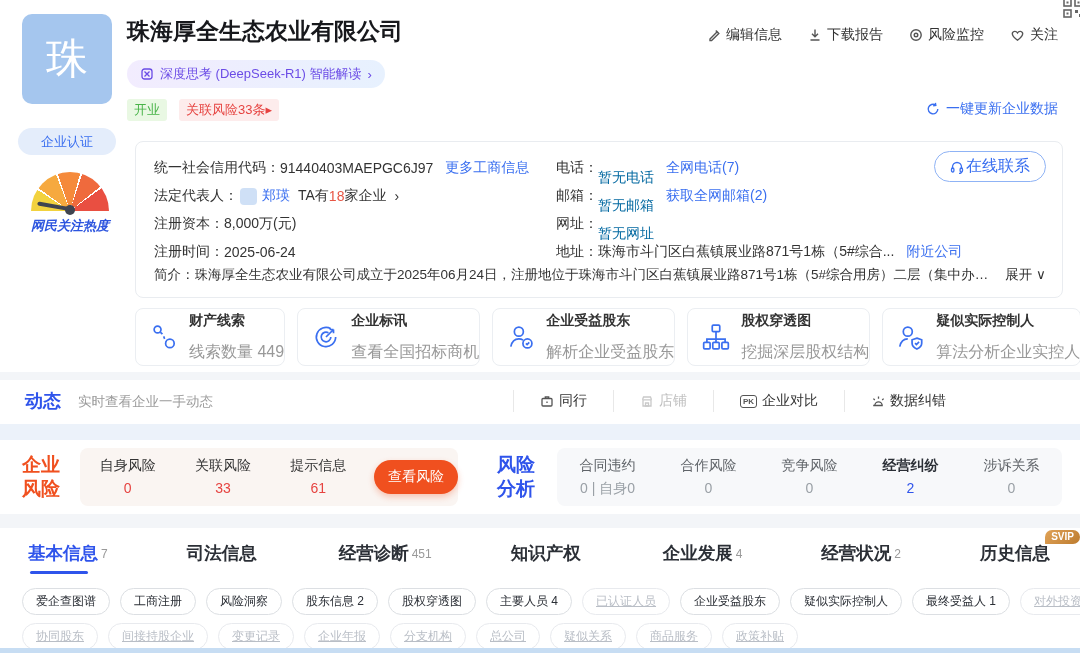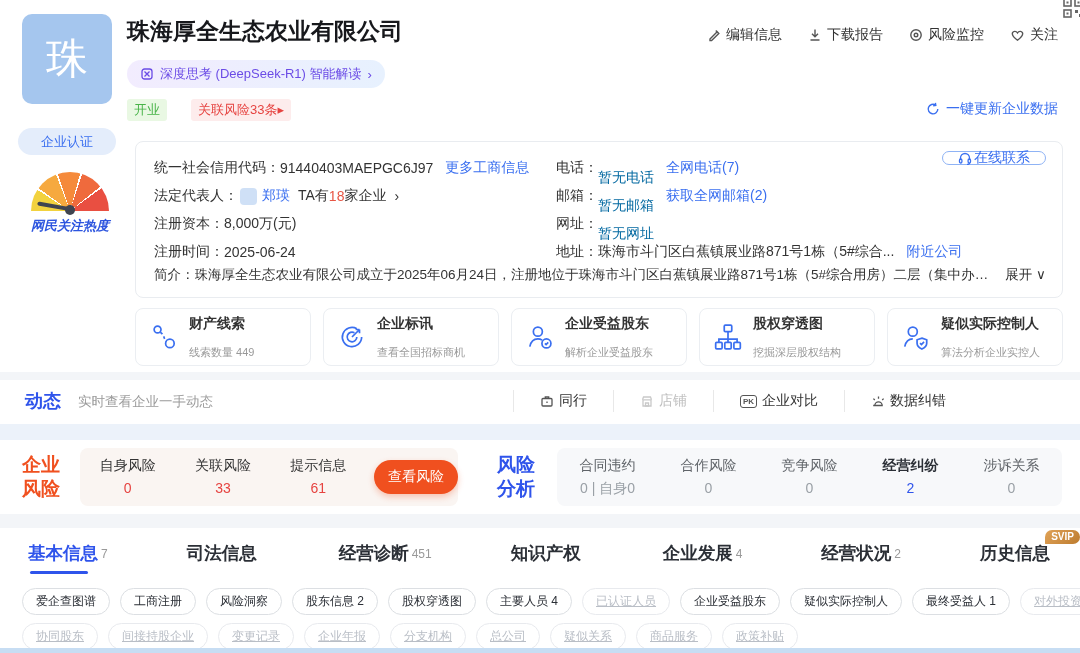--- a/index.html
+++ b/index.html
@@ -34,50 +34,50 @@
   .company-title { left:127px; top:16px; font-size:23px; font-weight:bold; color:#17181c; }
 
   .header-actions { right:22px; top:26px; display:flex; gap:26px; align-items:center; font-size:14px; color:#333; }
   .header-actions .act { display:flex; align-items:center; gap:5px; cursor:pointer;justify-content:center; }
   .header-actions svg { stroke:#555; fill:none; stroke-width:1.4; }
   .qr-corner { right:-4px; top:-3px; }
 
   .ai-badge { left:127px; top:60px; height:28px; padding:0 13px; border-radius:14px;
       background:linear-gradient(90deg,#f2ecfe,#e7f1fe); color:#6b4ce6; font-size:13px;
       display:inline-flex; align-items:center; gap:6px; }
-  .status-row { left:127px; top:99px; display:flex; gap:24px; align-items:center; }
+  .status-row { left:127px; top:99px; display:flex; gap:12px; align-items:center; }
   .pill-green { background:#e9f8e3; color:#48b348; font-size:13px; padding:2px 7px; border-radius:3px; }
   .pill-red { background:#fdecec; color:#e64340; font-size:13px; padding:2px 7px; border-radius:3px; }
   .update-link { right:22px; top:100px; color:#3a6ff0; font-size:14px; display:flex; gap:6px; align-items:center; cursor:pointer; }
 
   
   .info-panel { left:135px; top:141px; width:928px; height:157px; border:1px solid #e9ecf0; border-radius:8px; }
   .info-col-l { position:absolute; left:18px; top:12px; }
   .info-col-r { position:absolute; left:420px; top:12px; }
   .info-row { height:28px; display:flex; align-items:center; font-size:14px; white-space:nowrap; }
   .lbl { color:#333; }
   .muted { color:#0369a1;margin-top:20px; }
   .link { color:#3a6ff0; cursor:pointer; }
   .red { color:#e85544; }
   .gap8 { margin-left:8px; } .gap12 { margin-left:12px; }
   .mini-avatar { width:17px; height:17px; border-radius:4px; background:#cfe0f6; margin:0 5px 0 2px; }
-  .contact-btn { position:absolute; right:16px; top:9px; height:14px; padding:0 15px; border:1px solid #8fb3f5;
-      border-radius:16px; color:#3a6ff0; background:#fff; display:flex; align-items:center; gap:2px; font-size:14px; cursor:pointer; }
+  .contact-btn { position:absolute; right:16px; top:9px; height:31px; padding:0 15px; border:1px solid #8fb3f5;
+      border-radius:16px; color:#3a6ff0; background:#fff; display:flex; align-items:center; gap:2px; font-size:16px; cursor:pointer; }
   .intro-row { position:absolute; left:18px; top:124px; width:892px; font-size:13.5px; color:#333;
       white-space:nowrap; overflow:hidden; display:flex; align-items:center; }
   .intro-text { max-width:820px; overflow:hidden; text-overflow:ellipsis; }
   .expand { margin-left:6px; color:#333; cursor:pointer; flex:none; }
 
   
   .cards { left:135px; top:308px; width:928px; display:flex; gap:12px; }
   .card { flex:1; height:58px; border:1px solid #ebeef2; border-radius:8px; display:flex; align-items:center;
       gap:10px; padding-left:13px; background:#fff; cursor:pointer; }
   .card svg { stroke:#3a6ff0; fill:none; stroke-width:1.6; flex:none; }
   .card-title { font-size:14px; font-weight:bold; color:#333; }
-  .card-sub { font-size:11px; color:#999; margin-top:12px; white-space:nowrap; }
+  .card-sub { font-size:16px; color:#999; margin-top:12px; white-space:nowrap; }
 
   
   .band1 { left:0; top:372px; width:1080px; height:8px; background:#f3f5f8; }
   .band2 { left:0; top:424px; width:1080px; height:16px; background:#ecf2fa; }
   .band3 { left:0; top:514px; width:1080px; height:14px; background:#f3f5f8; }
   .bottom-bar { left:0; bottom:0; width:1080px; height:5px; background:#c7ddf3; }
 
   
   .dyn { left:0; top:380px; width:986px; height:44px; background:#fff; }
   .dyn-title { position:absolute; left:25px; top:9px; font-size:18px; font-weight:bold; color:#2f54eb; }

